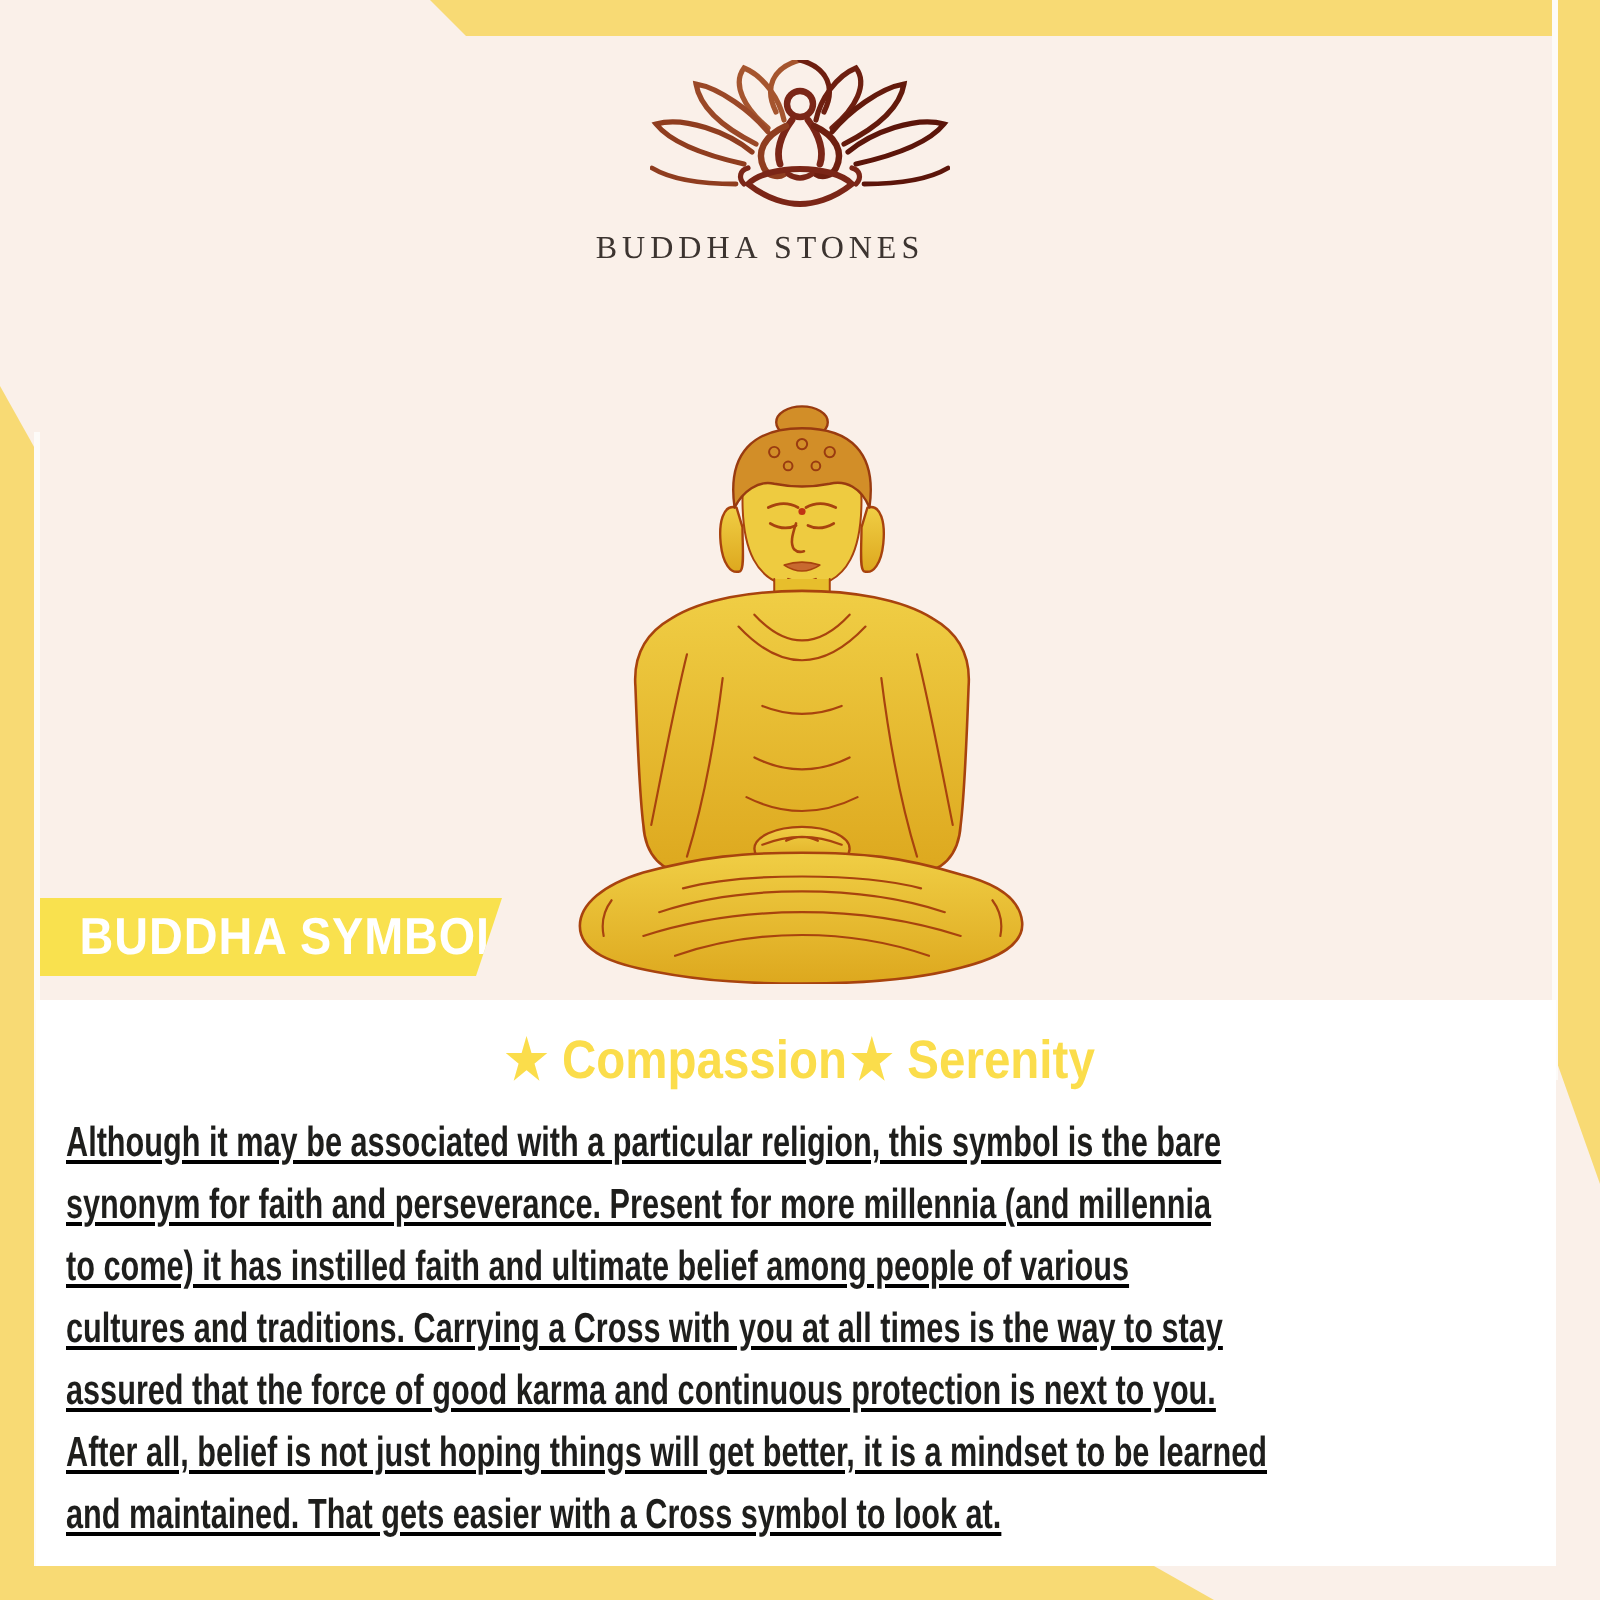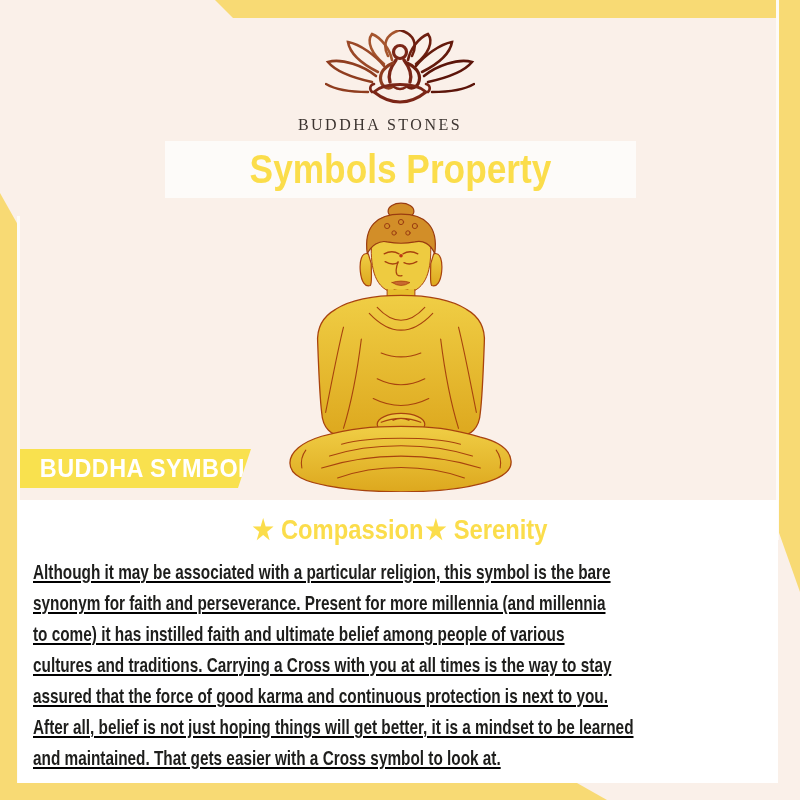--- a/index.html
+++ b/index.html
@@ -91,23 +91,20 @@
     <path d="M79,30 C85,38 87,46 85,52" stroke="#7B2617" stroke-width="3.4"></path>
     <path d="M68,33 C57,38 53,46 57,54 C59,58 64,59 67,57" stroke="#8F3D1F" stroke-width="3.2"></path>
     <path d="M82,33 C93,38 97,46 93,54 C91,58 86,59 83,57" stroke="#6E1F10" stroke-width="3.2"></path>
     <path d="M49,62 C59,52 91,52 101,62 C91,70 81,72 75,72 C69,72 59,70 49,62 Z" stroke="#7B2617" stroke-width="3"></path>
     <path d="M47,62 C44,59 45,55 49,54" stroke="#7B2617" stroke-width="2.6"></path>
     <path d="M103,62 C106,59 105,55 101,54" stroke="#7B2617" stroke-width="2.6"></path>
     <path d="M69,57 Q75,61 81,57" stroke="#7B2617" stroke-width="2.6"></path>
   </svg>
   <div class="abs brand-name">BUDDHA STONES</div>
 
-  <div class="abs title-banner">
-    <div class="page-title">Symbols Property</div>
-  </div>
 
   <svg class="abs statue-svg" viewBox="0 0 240 292" fill="none" stroke-linecap="round" stroke-linejoin="round">
     <defs>
       <linearGradient id="gd" x1="0" y1="0" x2="0" y2="1">
         <stop offset="0" stop-color="#F0CE45"></stop>
         <stop offset="1" stop-color="#DDA81E"></stop>
       </linearGradient>
     </defs>
 
     <path d="M87,52 C80,50 78,60 79,70 C80,80 84,86 89,84 C91,82 90,72 90,62 Z" fill="url(#gd)" stroke="#A8430E" stroke-width="1.2"></path>

